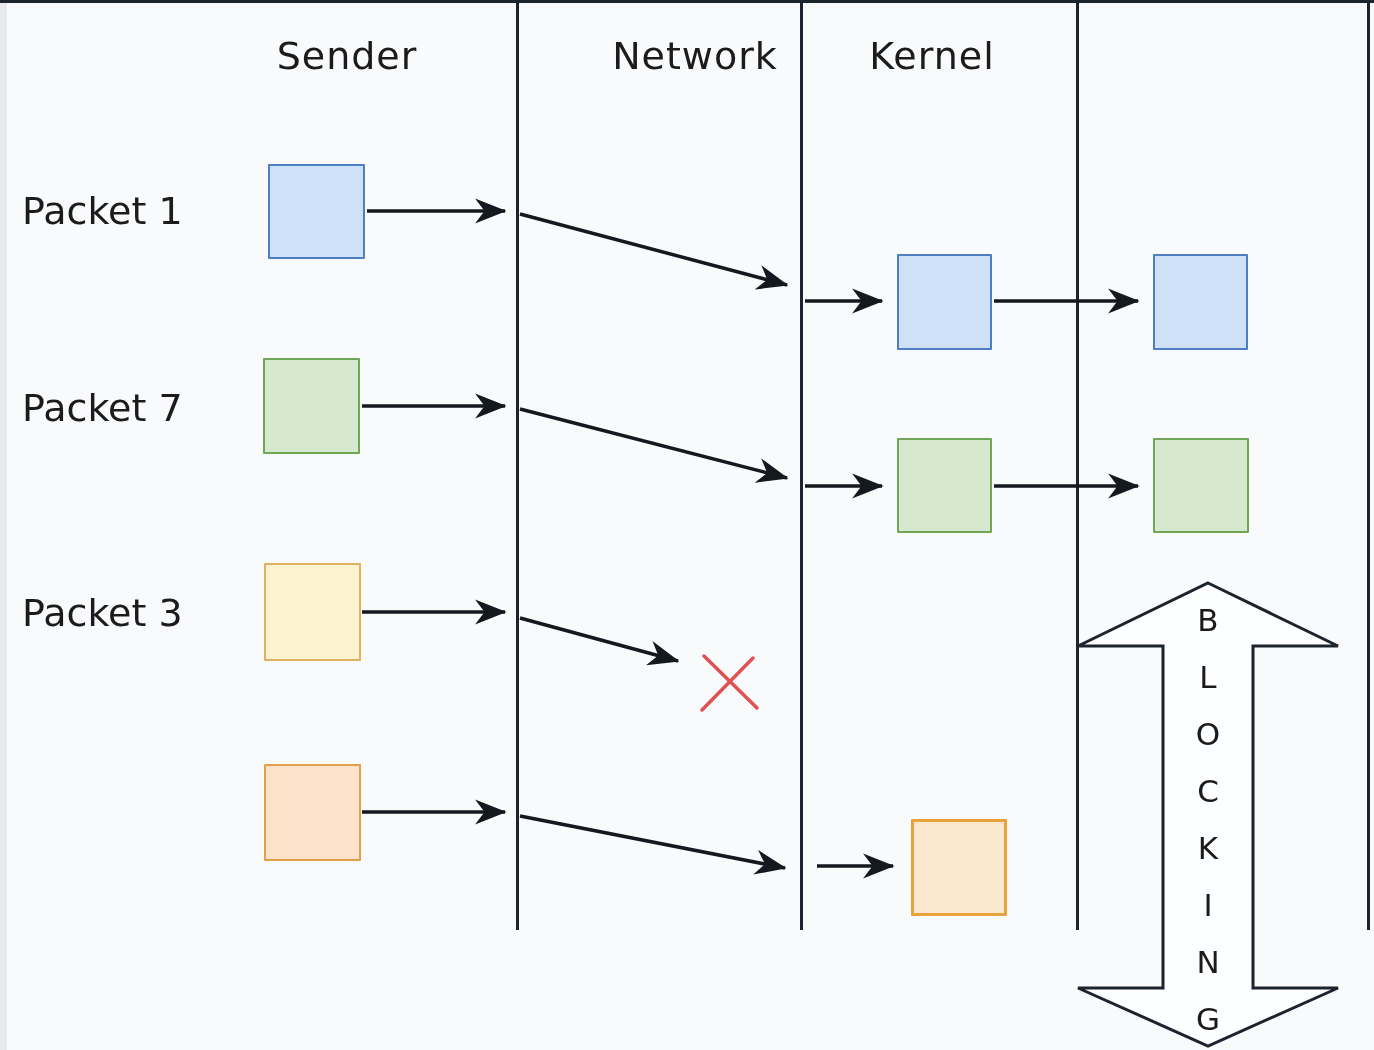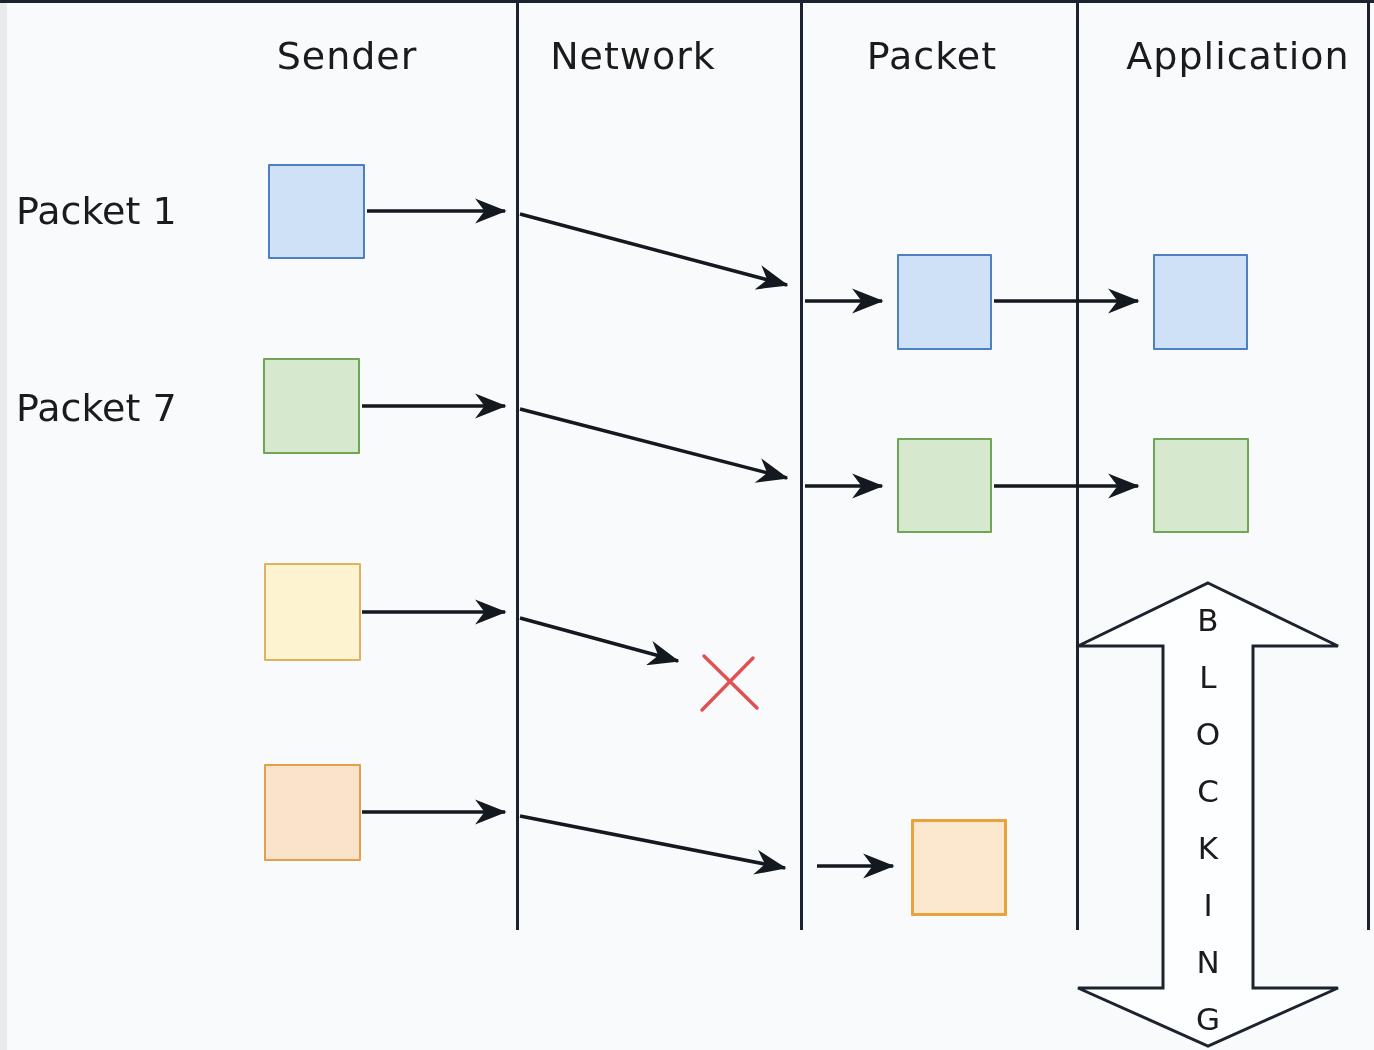--- a/index.html
+++ b/index.html
@@ -10,21 +10,21 @@
     color:#1b1b1b;
   }
   .left-strip{position:absolute;left:0;top:0;width:7px;height:1050px;background:#e8eaec;}
   .top-border{position:absolute;left:0;top:0;width:1374px;height:3px;background:#1d232e;}
   .vline{position:absolute;top:2px;width:3px;height:928px;background:#1d232e;}
   .col-header{
     position:absolute;top:56px;transform:translate(-50%,-50%);
     font-size:38px;letter-spacing:1px;white-space:nowrap;
   }
   .row-label{
-    position:absolute;left:16px;transform:translateY(-50%);
+    position:absolute;left:22px;transform:translateY(-50%);
     font-size:38px;white-space:nowrap;
   }
   .pbox{position:absolute;border:2px solid #888;background:#eee;box-sizing:border-box;border-radius:1px;}
   .pbox.thick{border-width:3px;}
   .overlay{position:absolute;left:0;top:0;}
   .blocking-text{
     position:absolute;left:1208px;top:602px;transform:translateX(-50%);
     writing-mode:vertical-rl;text-orientation:upright;
     font-size:31px;letter-spacing:21px;white-space:nowrap;
   }
@@ -35,26 +35,26 @@
 <div class="canvas">
 
   <div class="left-strip"></div>
   <div class="top-border"></div>
   <div class="vline" style="left:516px"></div>
   <div class="vline" style="left:800px"></div>
   <div class="vline" style="left:1076px"></div>
   <div class="vline" style="left:1367px"></div>
 
   <div class="col-header" style="left:347px">Sender</div>
-  <div class="col-header" style="left:633px">Network</div>
-  <div class="col-header" style="left:932px">Packet</div>
-  <div class="col-header" style="left:1238px">Application</div>
+  <div class="col-header" style="left:695px">Network</div>
+  <div class="col-header" style="left:932px">Kernel</div>
 
   <div class="row-label" style="top:211px">Packet 1</div>
   <div class="row-label" style="top:408px">Packet 7</div>
+  <div class="row-label" style="top:613px">Packet 3</div>
 
   <div class="pbox" style="left: 268px; top: 164px; width: 97px; height: 95px; background-color: rgb(207, 225, 246); border-color: rgb(78, 127, 192);"></div>
   <div class="pbox" style="left: 263px; top: 358px; width: 97px; height: 96px; background-color: rgb(214, 232, 206); border-color: rgb(111, 166, 85);"></div>
   <div class="pbox" style="left: 264px; top: 563px; width: 97px; height: 98px; background-color: rgb(253, 243, 208); border-color: rgb(221, 179, 98);"></div>
   <div class="pbox" style="left: 264px; top: 764px; width: 97px; height: 97px; background-color: rgb(251, 227, 203); border-color: rgb(226, 160, 74);"></div>
 
   <div class="pbox" style="left: 897px; top: 254px; width: 95px; height: 96px; background-color: rgb(207, 225, 246); border-color: rgb(78, 127, 192);"></div>
   <div class="pbox" style="left: 897px; top: 438px; width: 95px; height: 95px; background-color: rgb(214, 232, 206); border-color: rgb(111, 166, 85);"></div>
   <div class="pbox thick" style="left: 911px; top: 819px; width: 96px; height: 97px; background-color: rgb(252, 231, 207); border-color: rgb(232, 163, 61);"></div>
 

